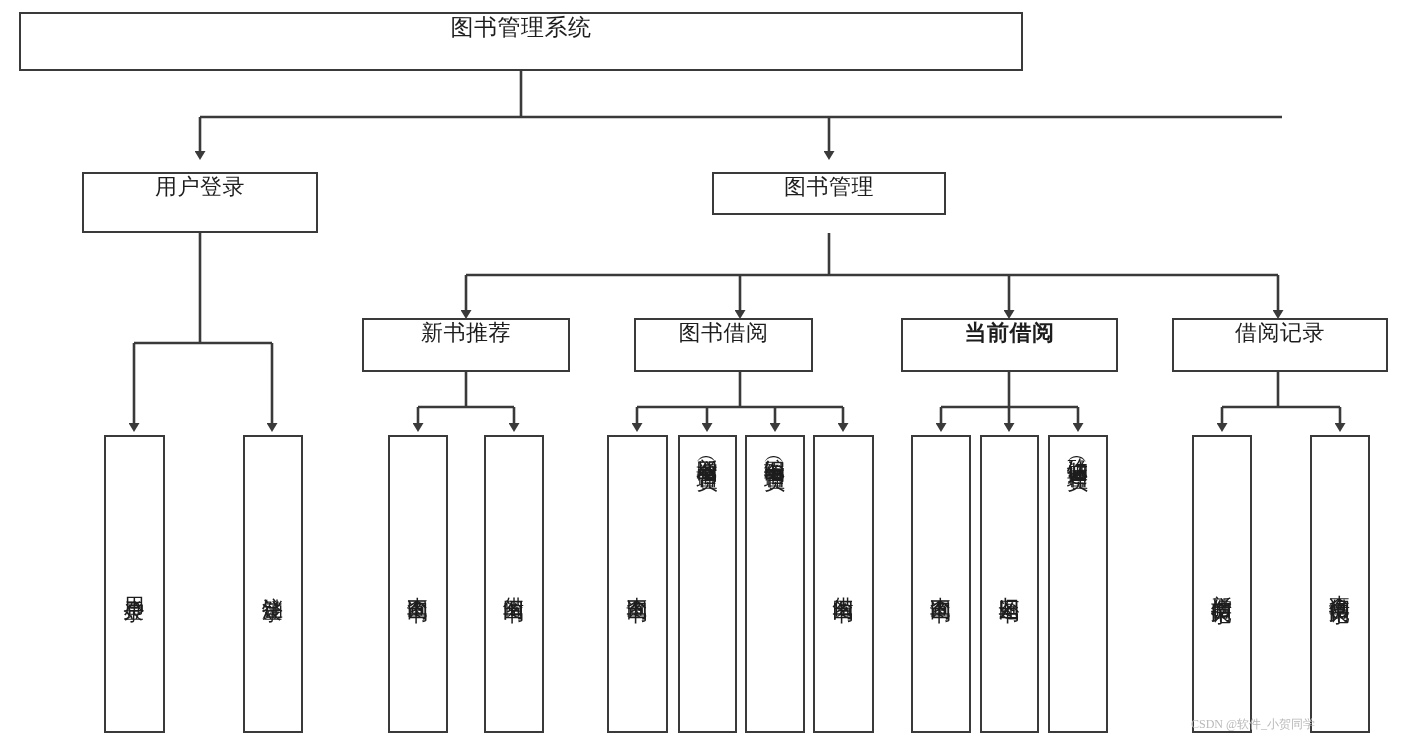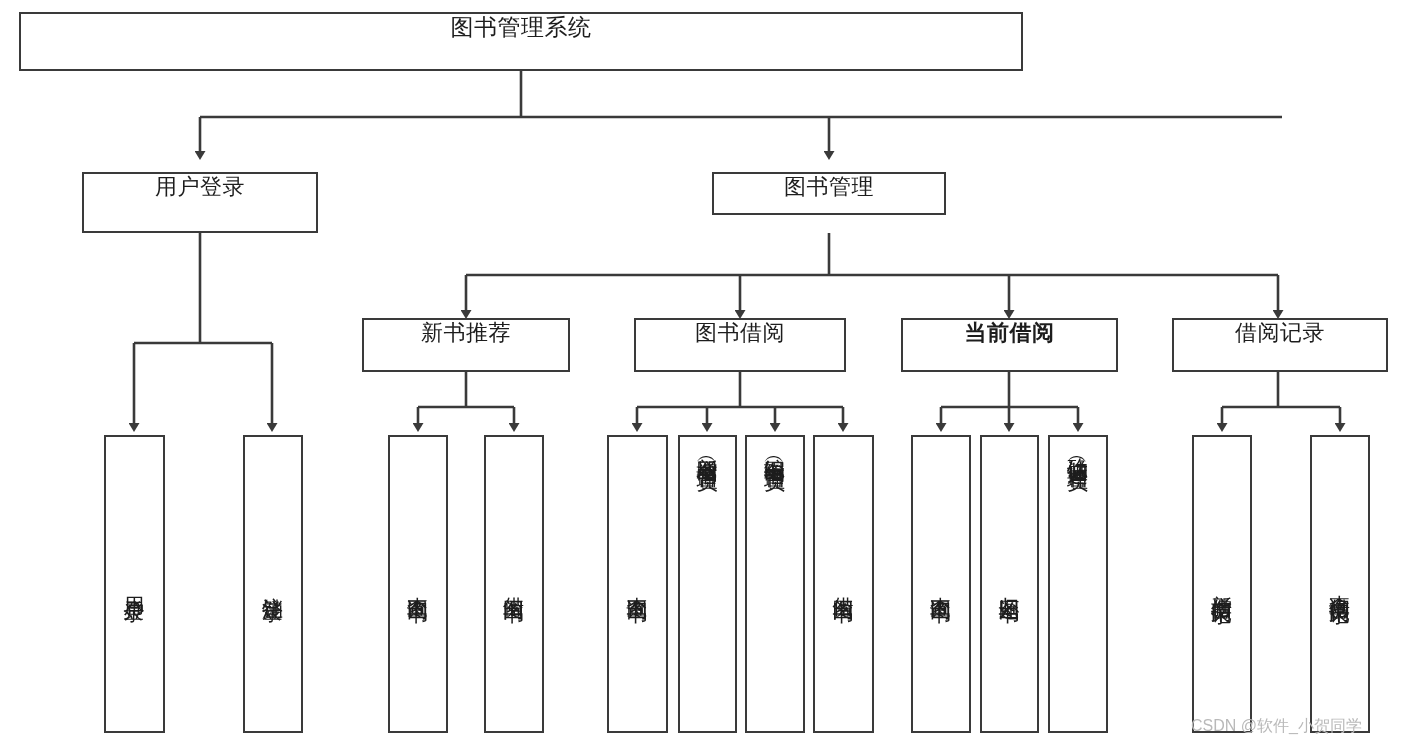--- a/index.html
+++ b/index.html
@@ -67,25 +67,25 @@
   }
   
   .node.vert.center {
     align-items: center;
     padding-top: 0;
   }
   .watermark {
     position: absolute;
     left: 1191px;
     top: 716px;
-    font-size: 16px;
+    font-size: 12px;
     color: #b9b9b9;
     white-space: nowrap;
     z-index: 3;
-    font-family: Liberation Sans, sans-serif;
+    font-family: Liberation Serif, serif;
   }
 </style>
 </head>
 <body>
 
 <div id="canvas">
 
   <svg id="edges" viewBox="0 0 1405 747" width="1405" height="747" xmlns="http://www.w3.org/2000/svg">
     <defs>
       <marker id="arrow" markerWidth="9" markerHeight="11" refX="1" refY="5.5" orient="auto" markerUnits="userSpaceOnUse">
@@ -145,21 +145,21 @@
   </div>
 
   <div class="node horiz" style="left:712px; top:172px; width:234px; height:43px;">
     <span class="label">图书管理</span>
   </div>
 
   <div class="node horiz" style="left:362px; top:318px; width:208px; height:54px;">
     <span class="label">新书推荐</span>
   </div>
 
-  <div class="node horiz" style="left:634px; top:318px; width:212px; height:54px;">
+  <div class="node horiz" style="left:634px; top:318px; width:179px; height:54px;">
     <span class="label">图书借阅</span>
   </div>
 
   <div class="node horiz" style="left:901px; top:318px; width:217px; height:54px;font-weight:bold;">
     <span class="label">当前借阅</span>
   </div>
 
   <div class="node horiz" style="left:1172px; top:318px; width:216px; height:54px;">
     <span class="label">借阅记录</span>
   </div>

